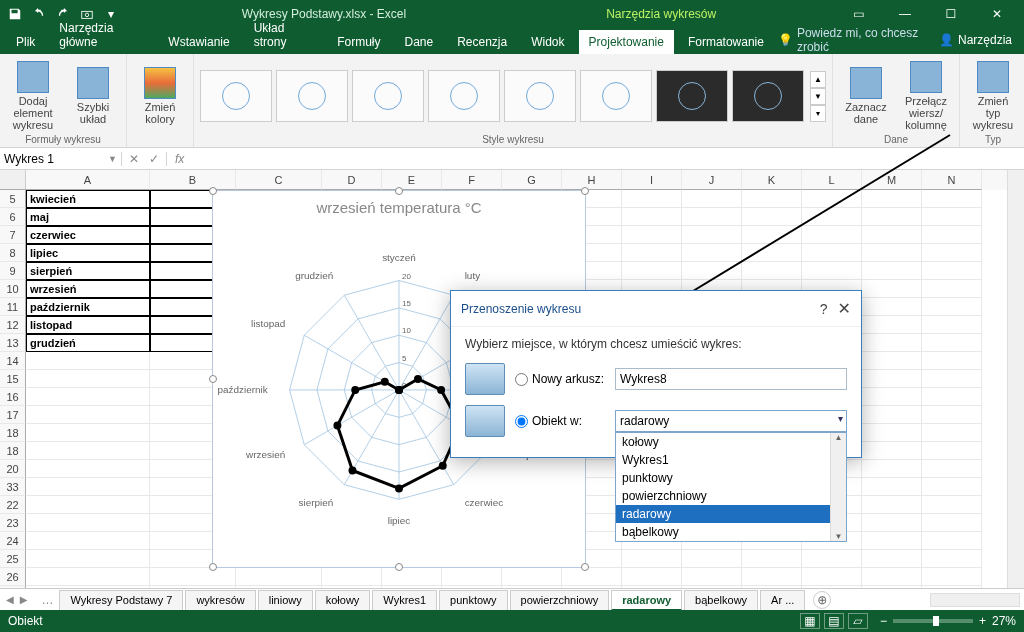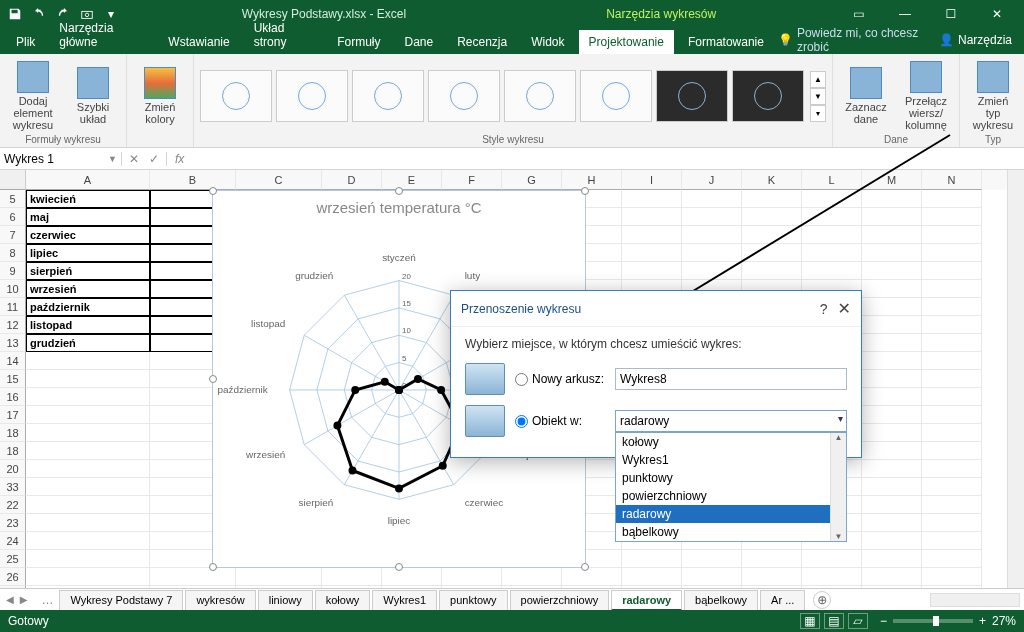--- a/index.html
+++ b/index.html
@@ -785,21 +785,21 @@
       <div class="st-tab">powierzchniowy</div>
       <div class="st-tab active">radarowy</div>
       <div class="st-tab">bąbelkowy</div>
       <div class="st-tab">Ar ...</div>
     </div>
   <div class="st-add">⊕</div>
   <div class="st-hscroll"></div>
 </div>
 
 <div class="statusbar">
-  <div class="sb-left">Gotowy</div>
+  <div class="sb-left">Obiekt</div>
   <div class="sb-views">
     <span>▦</span>
     <span>▤</span>
     <span>▱</span>
   </div>
   <div class="sb-zoom">
     <span>−</span>
     <div class="sb-slider"></div>
     <span>+</span>
     <span>27%</span>

